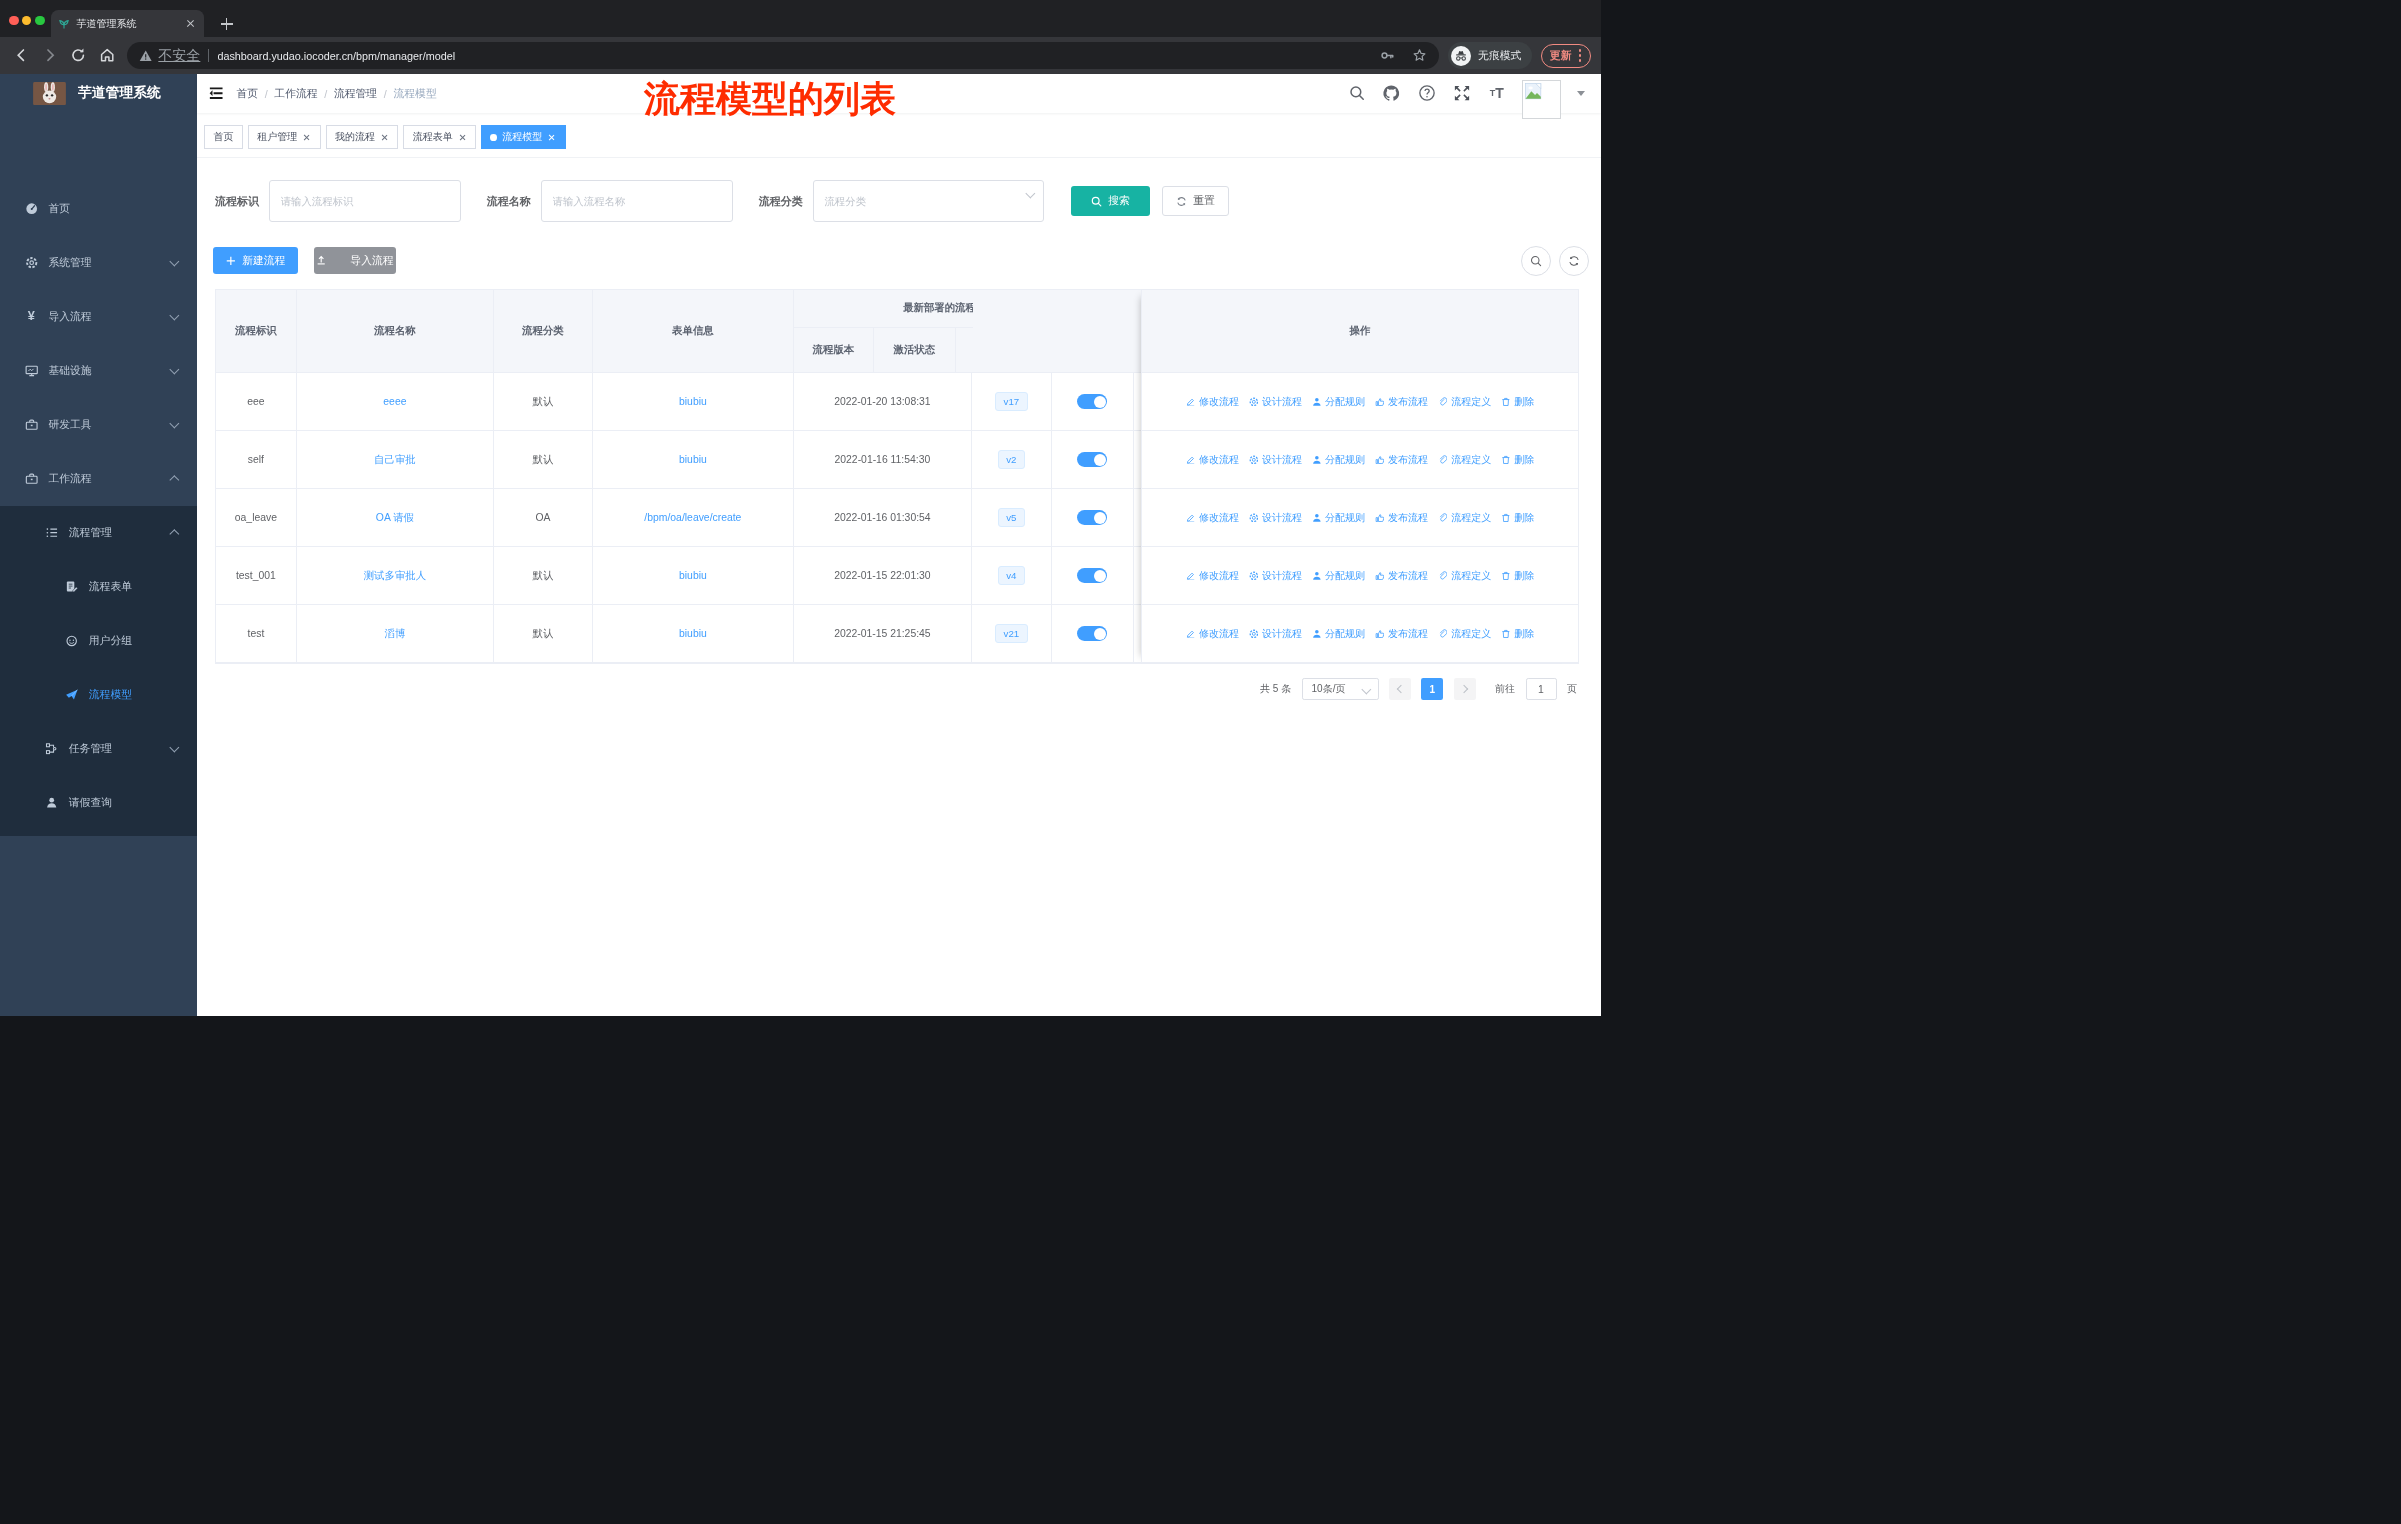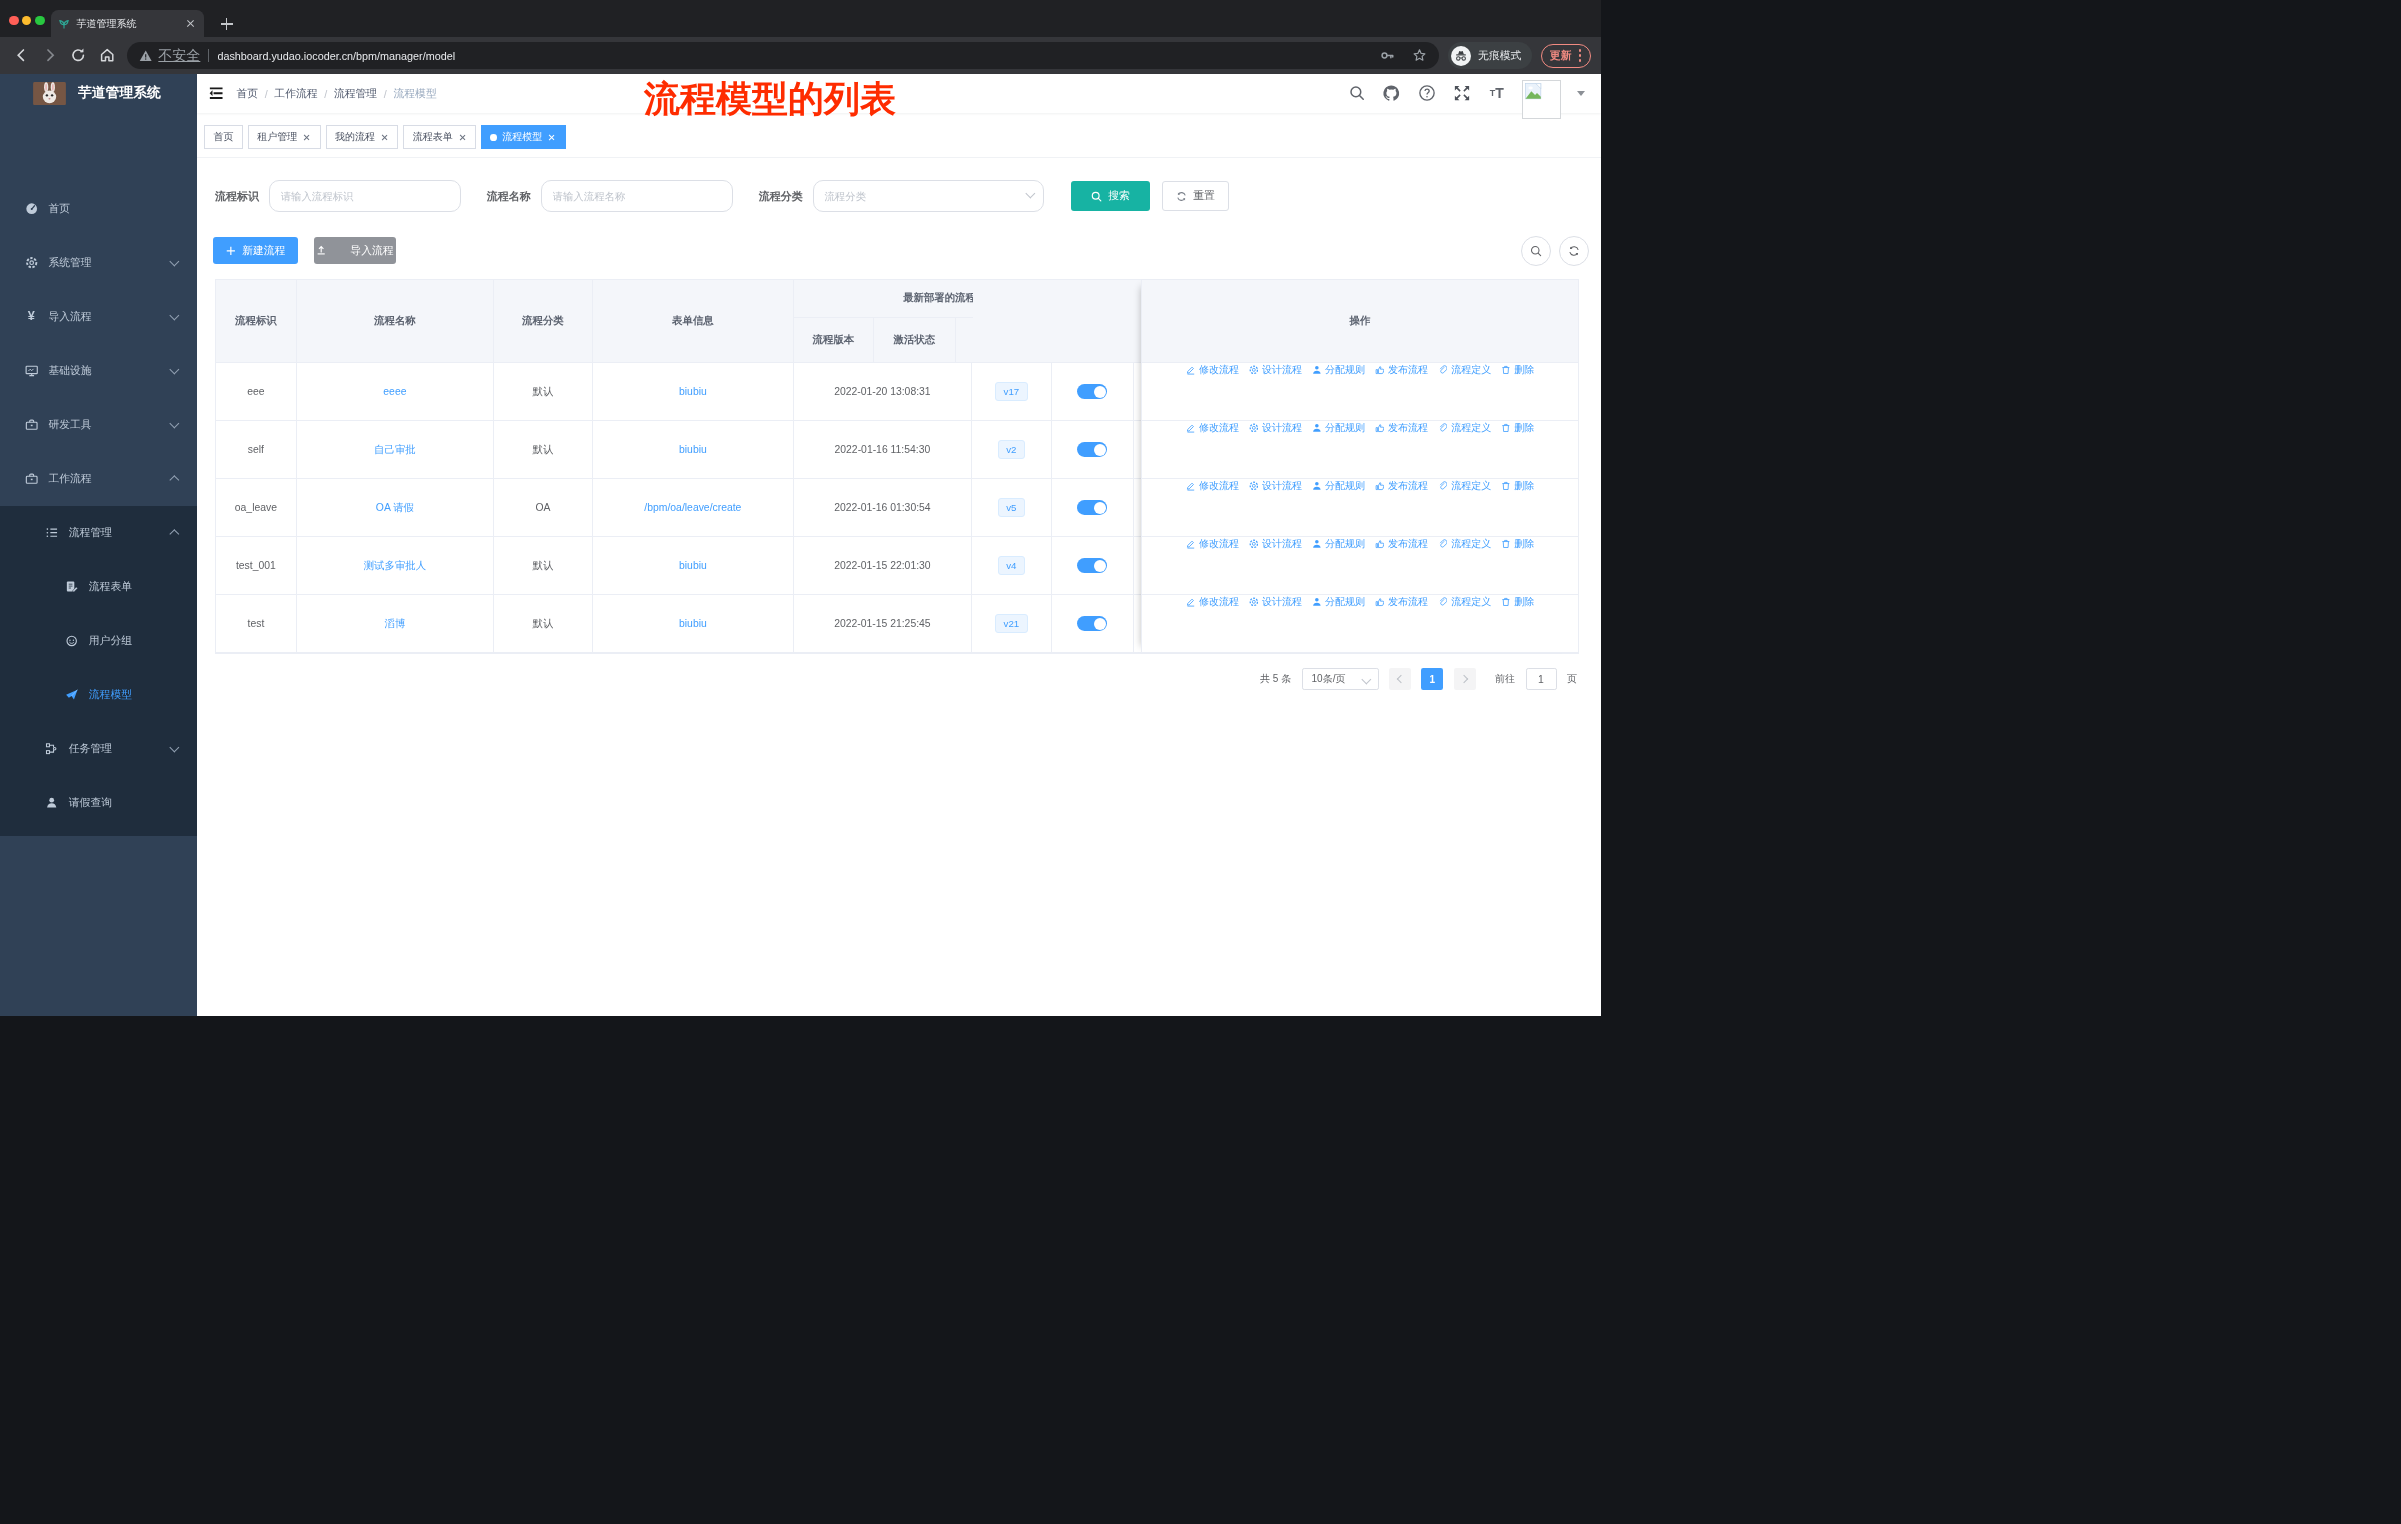--- a/index.html
+++ b/index.html
@@ -82,21 +82,21 @@
   .tag.active .dot { display:block; }
   .tag-close { width:9px; height:9px; position:relative; }
   .tag-close:before, .tag-close:after { content:""; position:absolute; left:0.7px; top:4px; width:7.4px; height:1px; background:#6b7280; }
   .tag.active .tag-close:before, .tag.active .tag-close:after { background:#fff; }
   .tag-close:before { transform:rotate(45deg); } .tag-close:after { transform:rotate(-45deg); }
 
   
   .content { position:relative; padding:0 12px 0 16.4px; }
   .filter-row { margin-top:22px; display:flex; align-items:center; }
   .f-label { font-weight:700; color:#606266; font-size:11px; margin:0 10.4px 0 1.5px; white-space:nowrap; }
-  .f-input { width:192px; height:32px; border:0.7px solid #dcdfe6; border-radius:10px; padding:0 10.4px; font-size:10.4px; color:#606266; outline:none; font-family:inherit; }
+  .f-input { width:192px; height:42px; border:0.7px solid #dcdfe6; border-radius:3px; padding:0 10.4px; font-size:10.4px; color:#606266; outline:none; font-family:inherit; }
   .f-input::placeholder { color:#bfc4cc; }
   .gap32 { width:24px; }
   .sel-wrap { position:relative; width:231px; }
   .sel-wrap .f-input { width:100%; }
   .sel-caret { position:absolute; right:10.4px; top:10.4px; width:6.7px; height:6.7px; border-right:1.1px solid #c0c4cc; border-bottom:1.1px solid #c0c4cc; transform:rotate(45deg); pointer-events:none; }
   .btn { display:inline-flex; align-items:center; justify-content:center; gap:6px; border:none; border-radius:3px; font-size:10.8px; cursor:pointer; font-family:inherit; }
   .btn-search { margin-left:27px; width:79px; height:30px; background:#17b3a3; color:#fff; }
   .btn-reset { margin-left:12px; width:67px; height:30px; background:#fff; border:0.7px solid #dcdfe6; color:#606266; }
   .btn-row { position:relative; margin-top:25px; height:30px; }
   .btn-create { width:85px; height:27px; background:#409eff; color:#fff; }
@@ -115,21 +115,21 @@
   .grp-sub { display:flex; height:45px; }
   .trow { display:flex; height:58px; background:#fff; }
   .td { border-right:0.7px solid #ebeef5; border-bottom:0.7px solid #ebeef5; display:flex; align-items:center; justify-content:center; overflow:hidden; }
   .w-id{width:81px;} .w-name{width:197px;} .w-cat{width:99px;} .w-form{width:201px;} .w-time{width:178px;} .w-ver{width:80px;} .w-st{width:82px;} .w-fill{flex:1; border-right:none;}
   a.blue { color:#409eff; text-decoration:none; cursor:pointer; }
   .vtag { background:#ecf5ff; border:0.7px solid #d9ecff; color:#409eff; border-radius:3px; font-size:9.7px; padding:3.7px 7.4px; line-height:1; }
   .switch { position:relative; width:30px; height:15px; border-radius:7.4px; background:#409eff; cursor:pointer; }
   .switch .knob { position:absolute; right:1.5px; top:1.5px; width:12px; height:12px; border-radius:50%; background:#fff; }
   .opcol { position:absolute; top:0; right:0; width:437px; height:100%; background:#fff; border-left:0.7px solid #ebeef5; box-shadow:-7.4px 0 7.4px -7.4px rgba(0,0,0,.25); }
   .opcol-h { height:83px; background:#f4f6fa; border-bottom:0.7px solid #ebeef5; display:flex; align-items:center; justify-content:center; font-weight:600; color:#5c6370; }
-  .op-cell { height:58px; border-bottom:0.7px solid #ebeef5; display:flex; align-items:flex-start; justify-content:center; gap:9.7px; white-space:nowrap; }
+  .op-cell { height:58px; border-bottom:0.7px solid #ebeef5; display:flex; align-items:center; justify-content:center; gap:9.7px; white-space:nowrap; }
   .op-link { display:inline-flex; align-items:center; gap:3.7px; color:#409eff; font-size:10px; text-decoration:none; cursor:pointer; }
 
   
   .pagebar { margin-top:13.4px; margin-left:1.5px; width:1362px; display:flex; justify-content:flex-end; align-items:center; gap:10.4px; font-size:10px; color:#606266; height:24px; }
   .psel { position:relative; width:77px; height:22px; border:0.7px solid #dcdfe6; border-radius:2.2px; display:flex; align-items:center; padding-left:9px; color:#606266; cursor:pointer; }
   .psel .sel-caret { top:6.7px; right:7.4px; }
   .pbtn { width:22px; height:22px; background:#f4f4f5; border-radius:2.2px; display:flex; align-items:center; justify-content:center; cursor:pointer; }
   .pchev { width:6px; height:6px; border-right:1.2px solid #bcc0c7; border-bottom:1.2px solid #bcc0c7; }
   .pchev.left { transform:rotate(135deg); margin-left:2.2px; }
   .pchev.right { transform:rotate(-45deg); margin-right:2.2px; }

